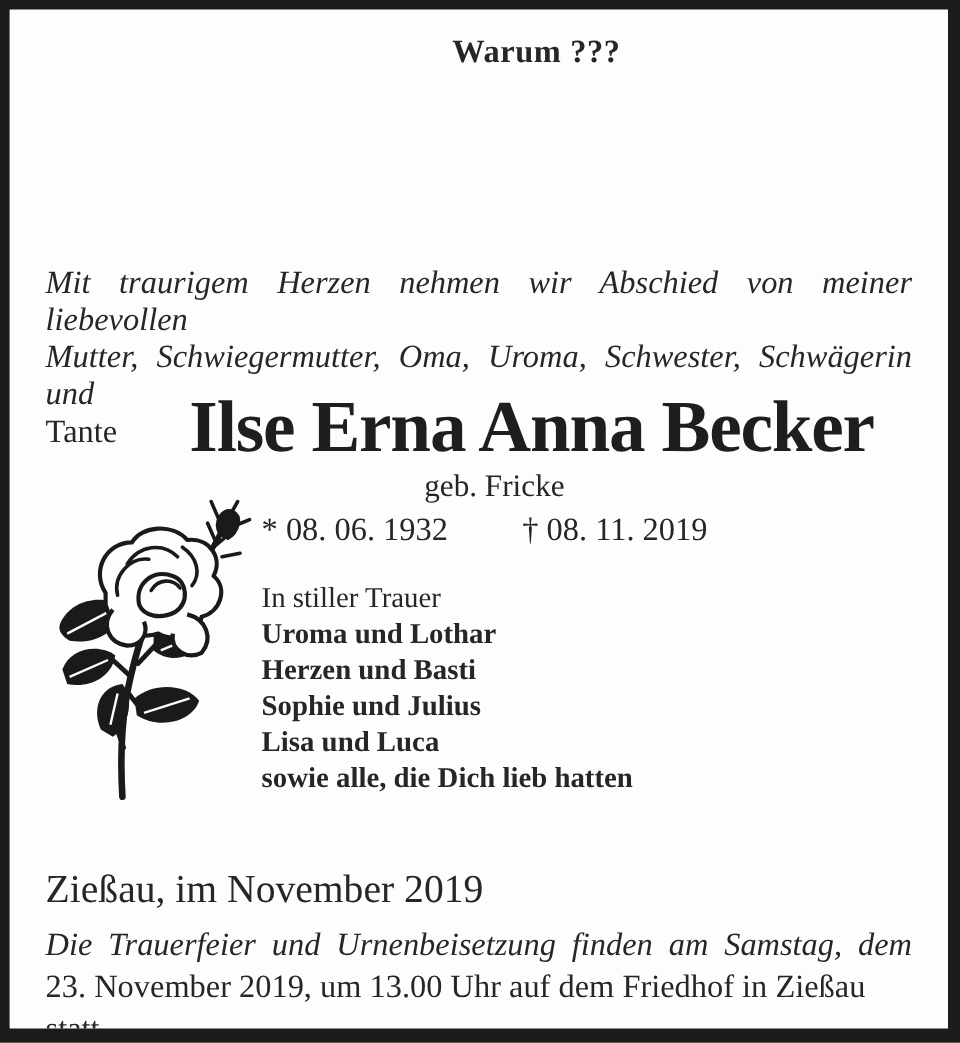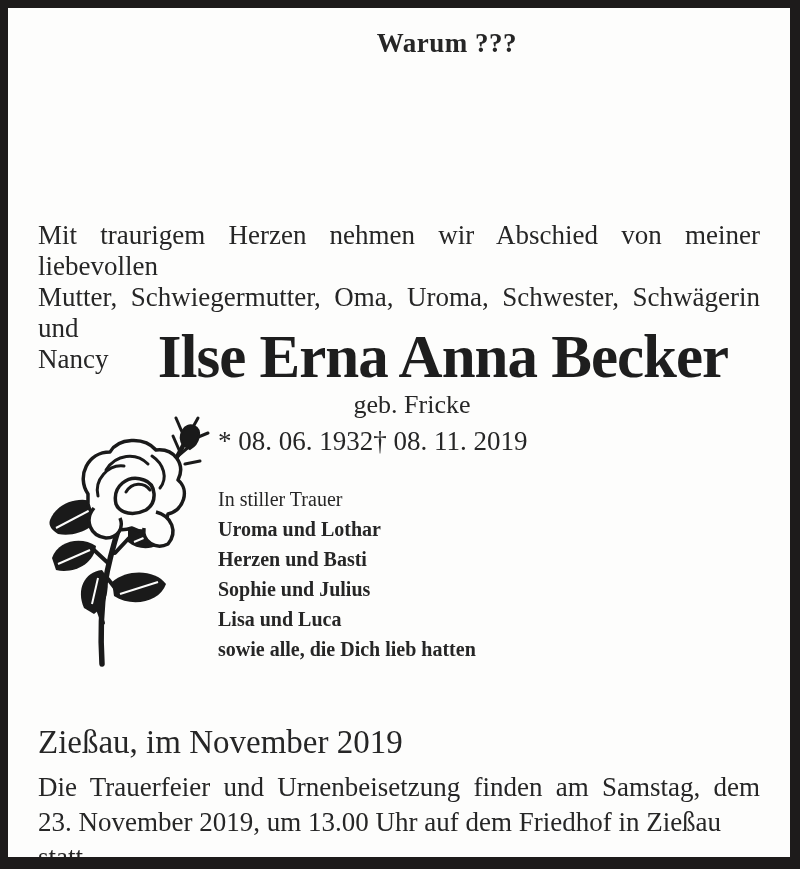--- a/index.html
+++ b/index.html
@@ -30,45 +30,46 @@
     font-size: 26px; line-height: 31px;
   }
   .intro {
     top: 212px; left: 30px; width: 722px;
     font-size: 27px; line-height: 31px;
   }
   .line-justify {
     text-align: justify;
     text-align-last: justify;
     text-justify: inter-word;
+    font-style: italic;
   }
   .deceased-name {
     top: 316px; left: 0; width: 100%;
     text-align: center;
     font-size: 61px; font-weight: 700;
     line-height: 66px;
     color: #1e1e1e;
     letter-spacing: -1px;
     padding-left: 44px;
   }
   .maiden-name {
     top: 382px; left: 0; width: 100%;
     text-align: center;
     font-size: 26px;
     padding-left: 13px;
   }
   .dates {
     top: 418px; left: 210px;
-    display: flex; 
+    display: flex; gap: 62px;
     font-size: 27px;
   }
   .rose { top: 404px; left: 20px; width: 196px; height: 264px; }
   .mourning {
     top: 476px; left: 210px;
-    font-size: 20px; line-height: 30px;
+    font-size: 24px; line-height: 30px;
   }
   .mourner { font-weight: 700; }
   .place-date {
     top: 716px; left: 30px;
     font-size: 33px;
   }
   .funeral {
     top: 762px; left: 30px; width: 722px;
     font-size: 27px; line-height: 35px;
   }
@@ -77,21 +78,21 @@
 <body>
 
 <div class="page">
 
   <div class="abs notice-title">Warum ???</div>
 
 
   <div class="abs intro">
     <div class="line-justify">Mit traurigem Herzen nehmen wir Abschied von meiner liebevollen</div>
     <div class="line-justify">Mutter, Schwiegermutter, Oma, Uroma, Schwester, Schwägerin und</div>
-    <div>Nancy</div>
+    <div>Tante</div>
   </div>
 
   <div class="abs deceased-name">Ilse Erna Anna Becker</div>
 
   <div class="abs maiden-name">geb. Fricke</div>
 
   <div class="abs dates">
     <span>* 08. 06. 1932</span>
     <span>† 08. 11. 2019</span>
   </div>

